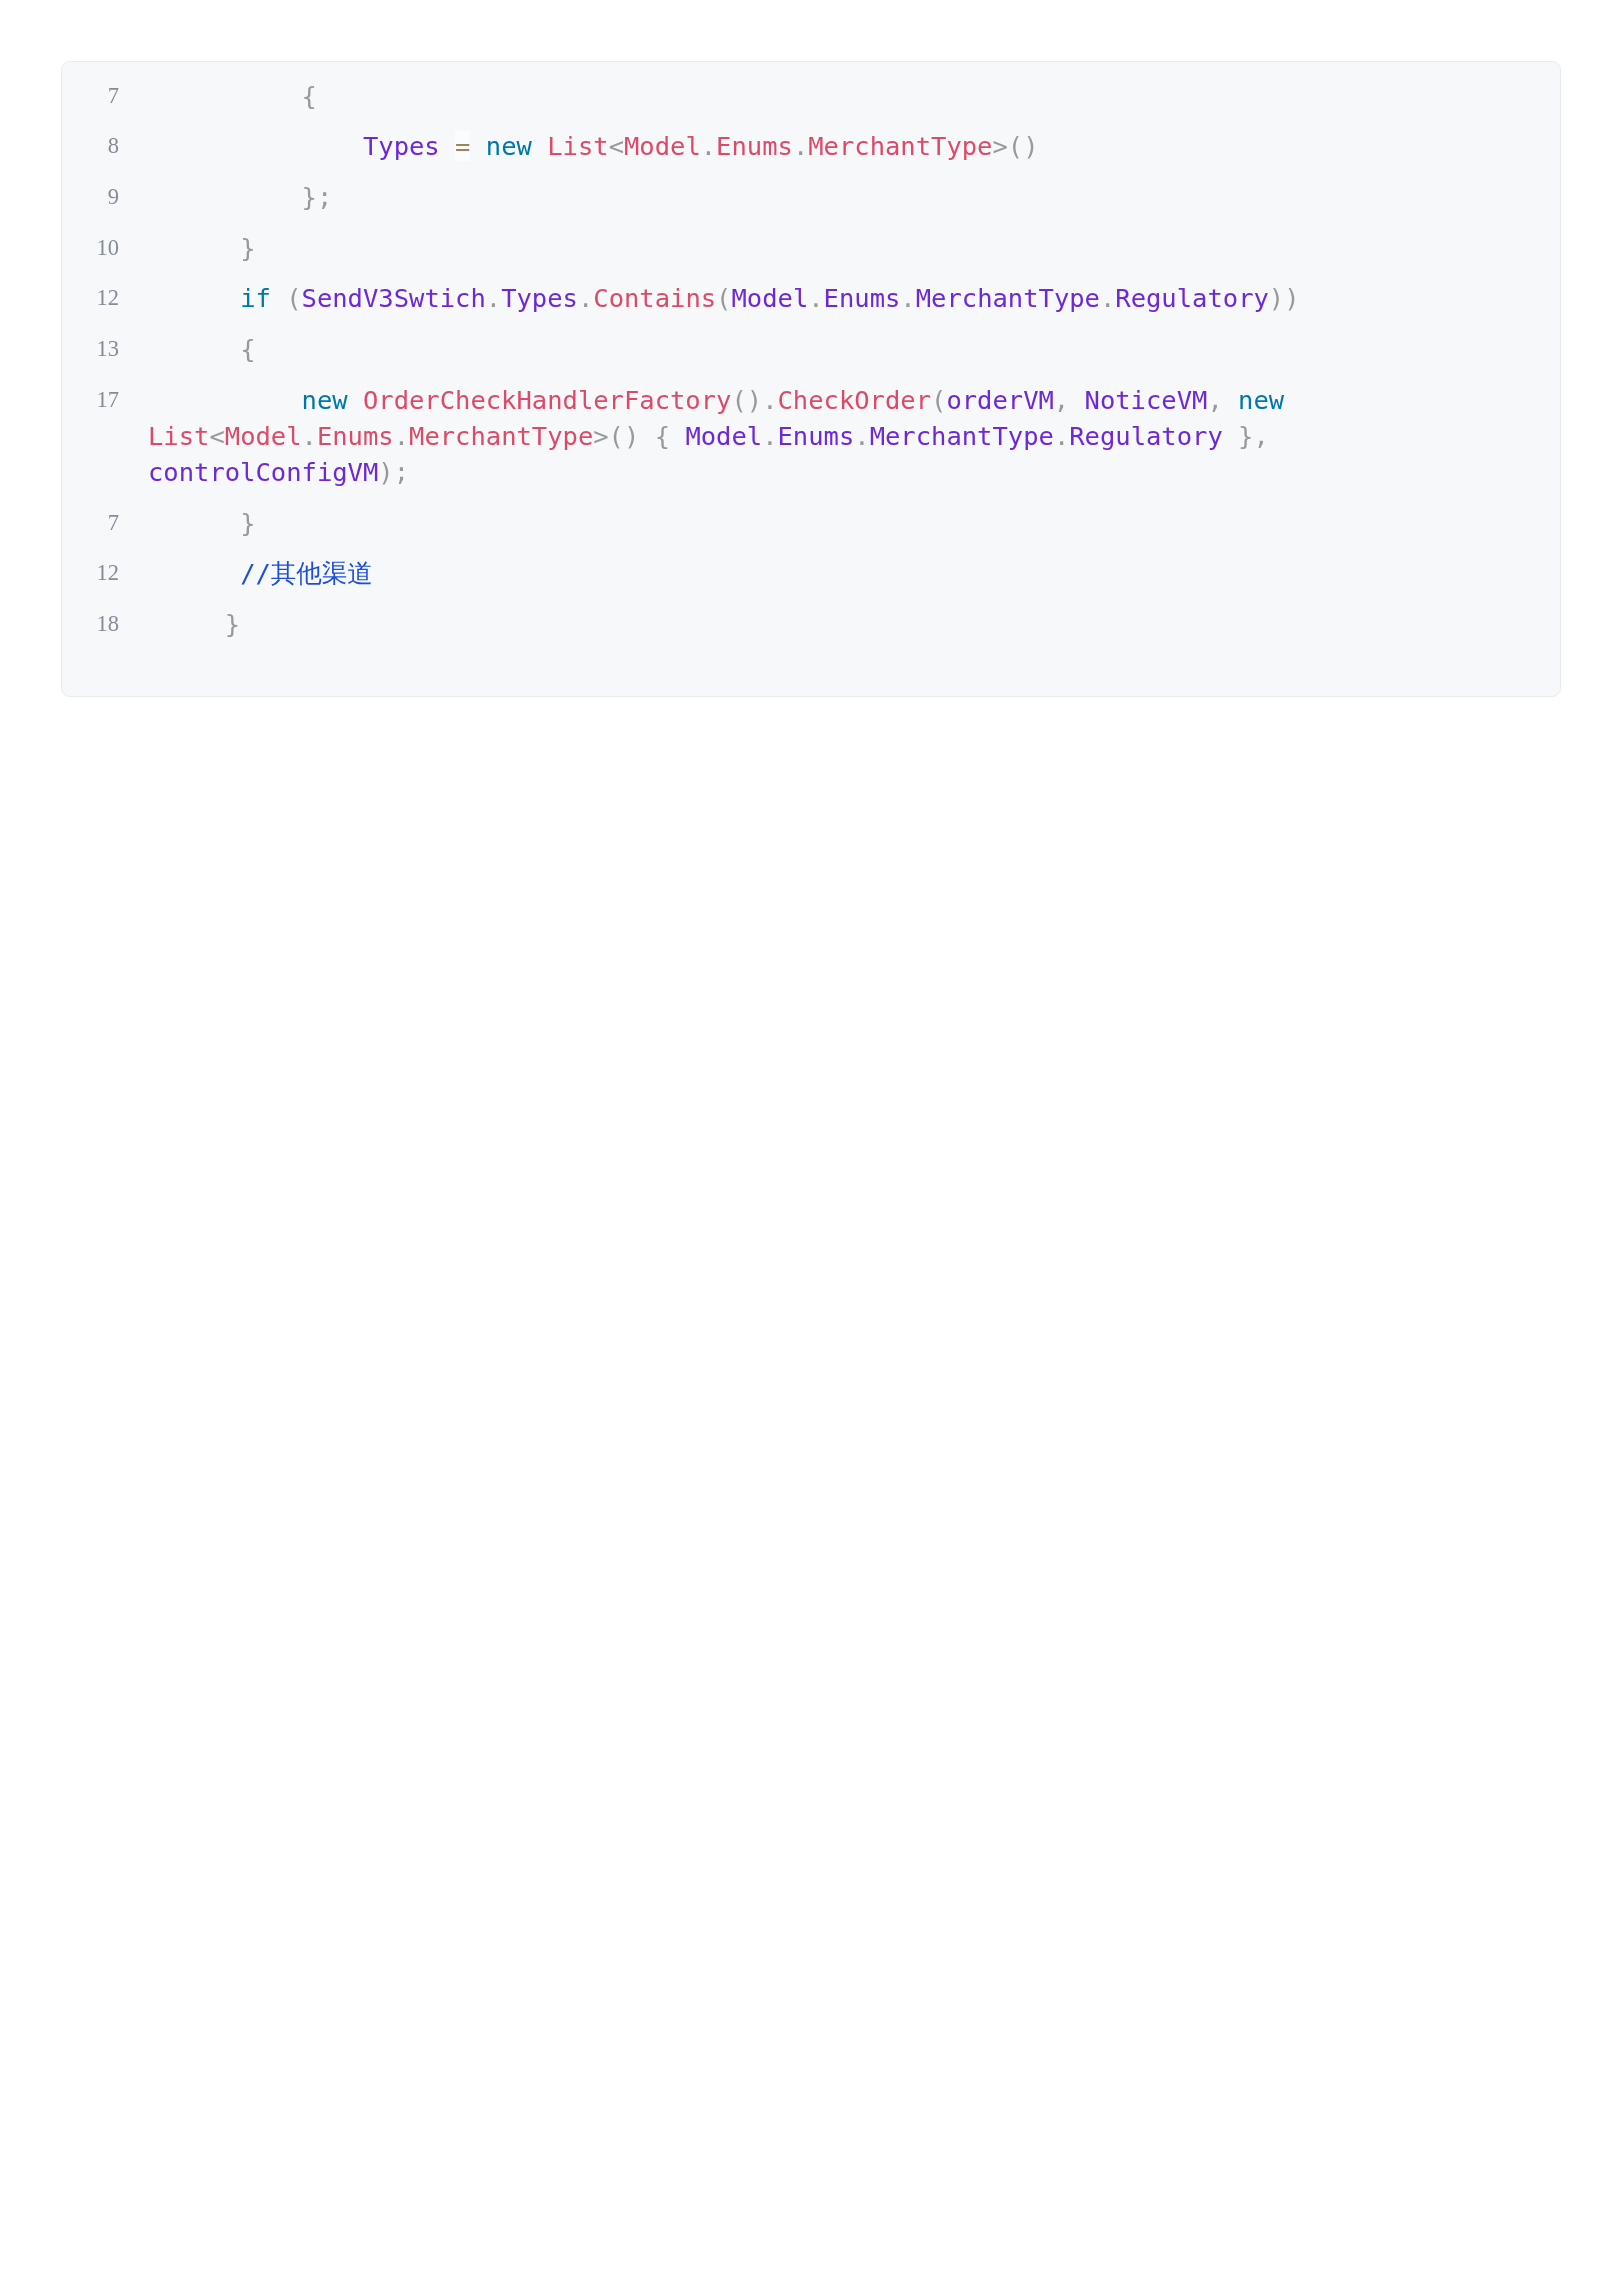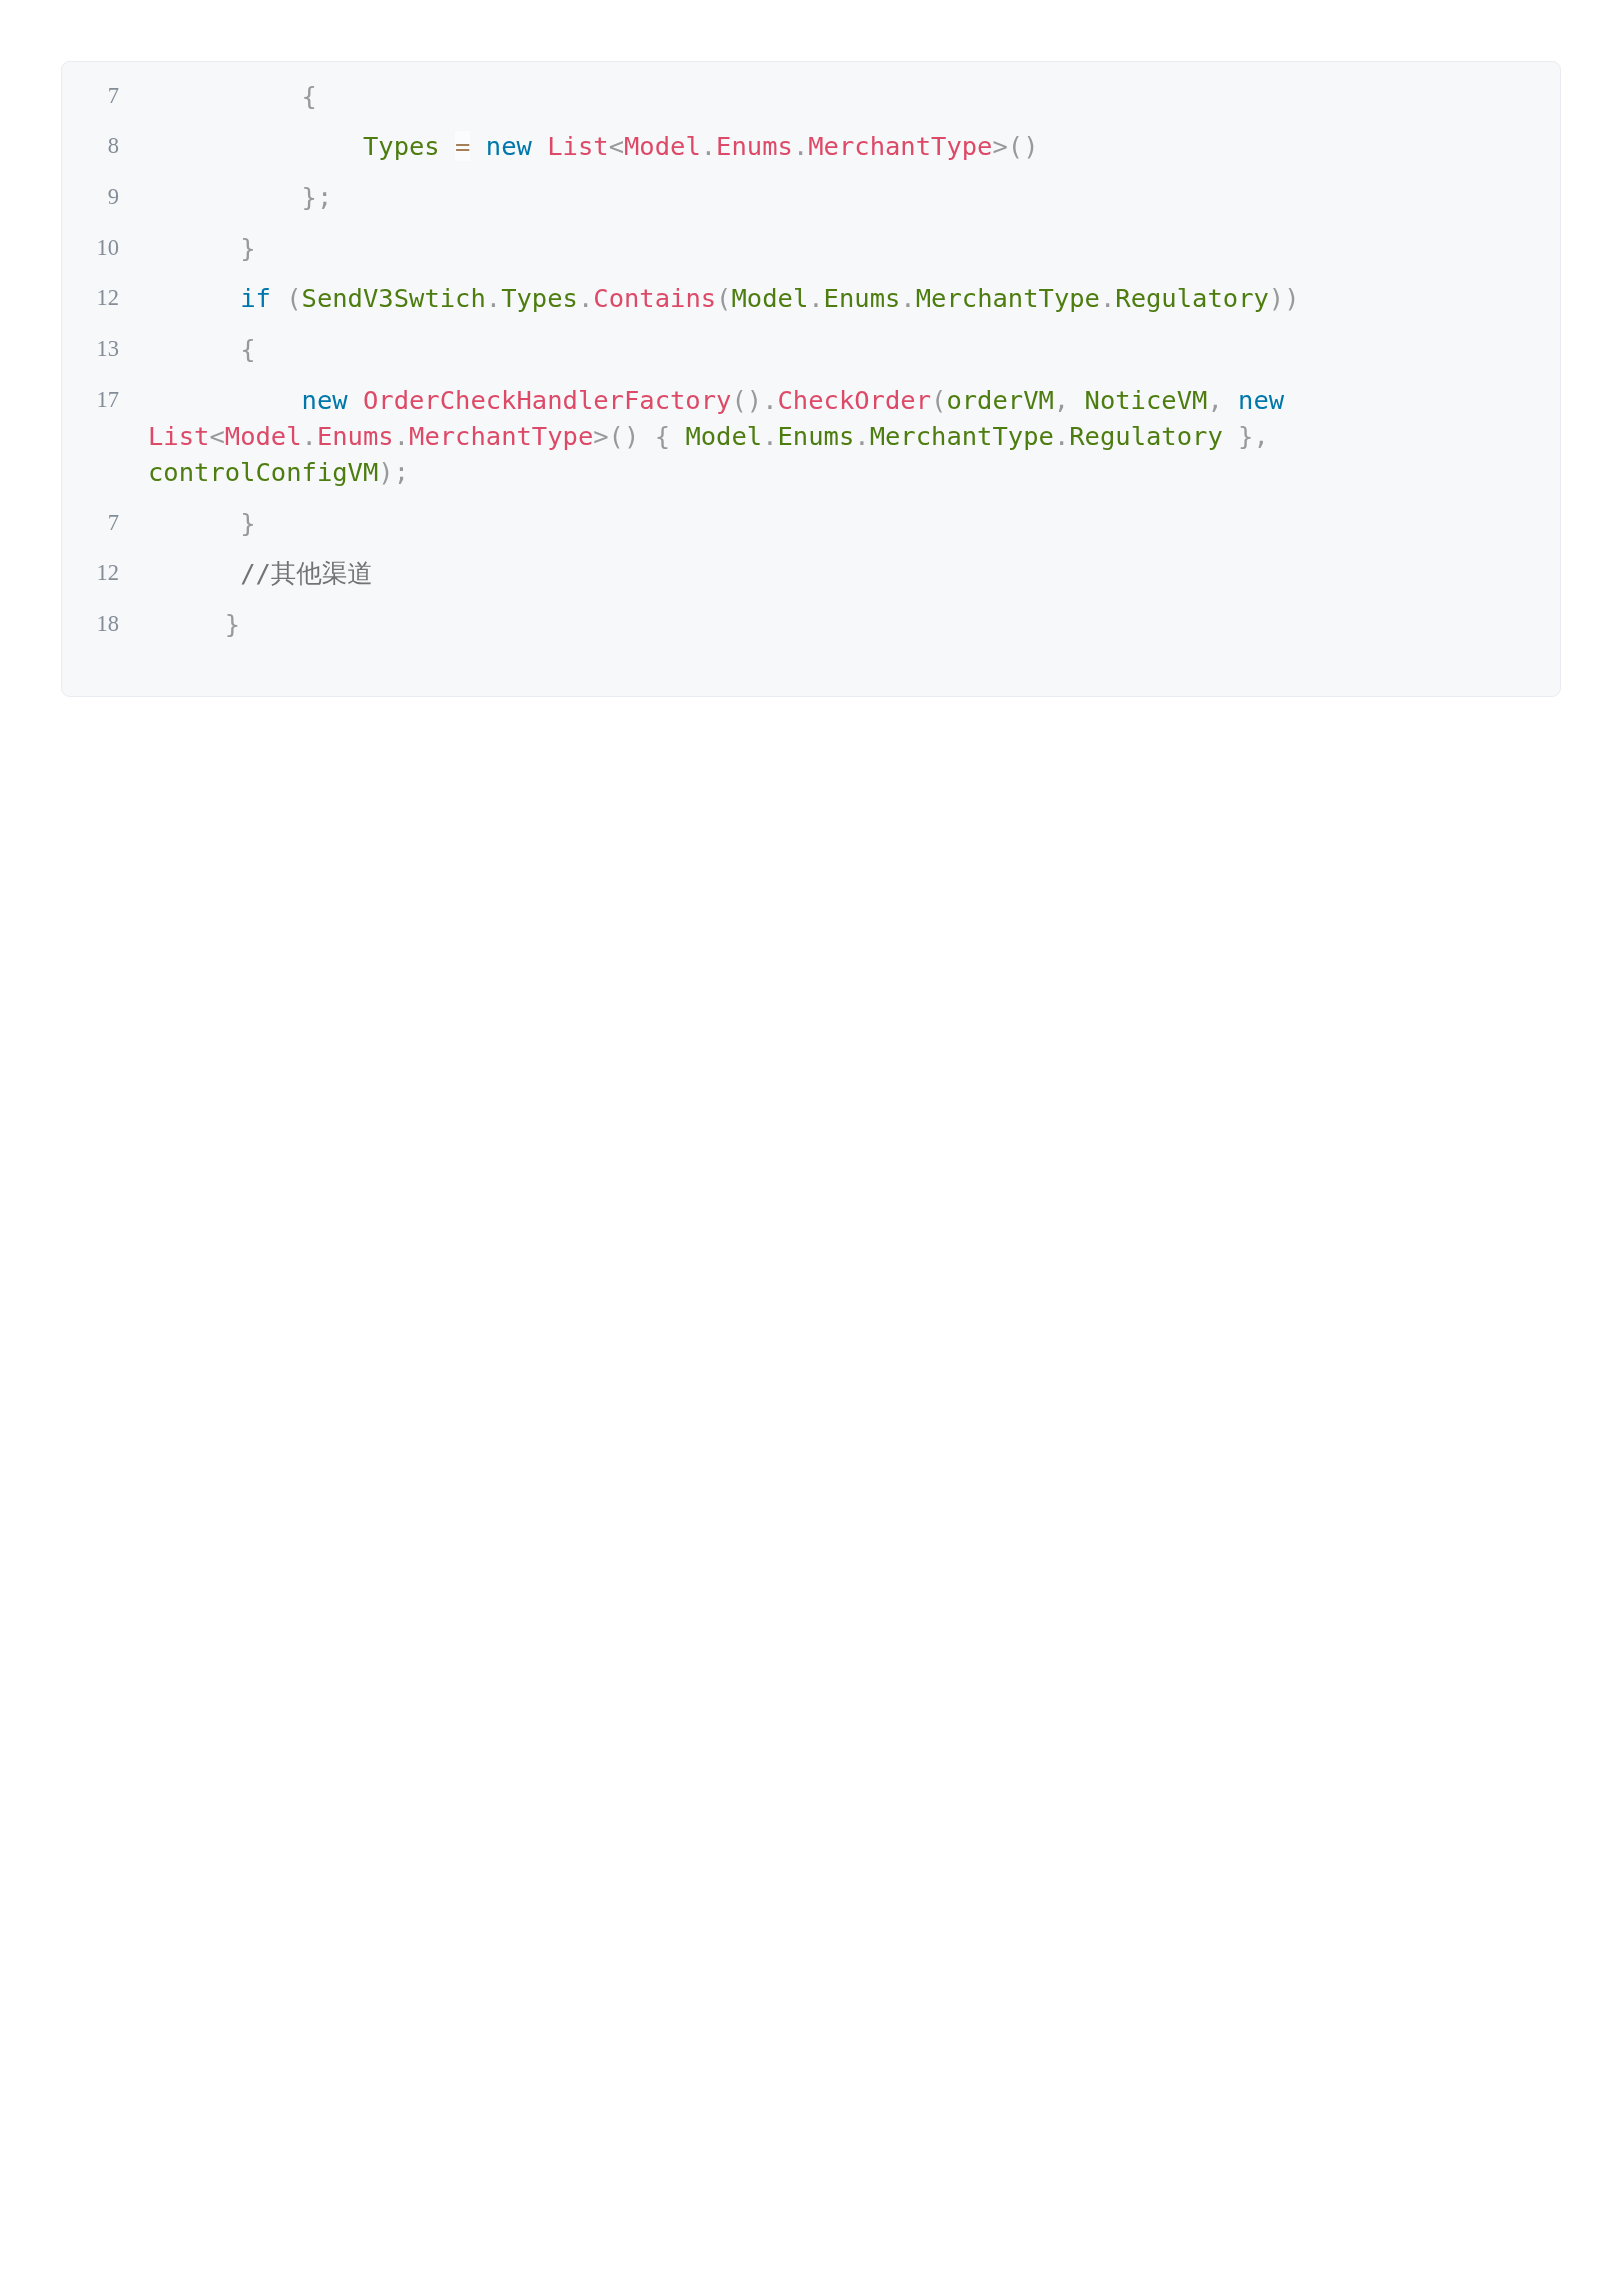--- a/index.html
+++ b/index.html
@@ -49,21 +49,21 @@
   }
   
   .tk-p{color:#3a424c;}
   .tk-u{color:#999999;}
   .tk-k{color:#0077aa;}
   .tk-f{color:#dd4a68;text-align:center;}
   .tk-d{color:#990055;}
   .tk-m{color:#708090;}
   .tk-o{color:#a67f59;background:rgba(255,255,255,0.55);}
 </style>
-<style>.tk-p{color:#4d7c0f;}.tk-u{color:#999999;}.tk-k{color:#0077aa;text-align:center;}.tk-f{color:#dd4a68;}.tk-d{color:#990055;}.tk-m{color:#737373;}.tk-o{color:#a67f59;}.ln{color:#848d97;}</style></head>
+<style>.tk-p{color:#6d28d9;}.tk-u{color:#999999;}.tk-k{color:#0077aa;text-align:center;}.tk-f{color:#dd4a68;}.tk-d{color:#990055;}.tk-m{color:#1d4ed8;}.tk-o{color:#a67f59;}.ln{color:#848d97;}</style></head>
 <body style="background: rgb(255, 255, 255);">
 
 <div class="code-block" style="background: rgb(246, 248, 250); border-color: rgb(232, 236, 240);">
   <div>
       <div class="line">
         <span class="ln">7</span>
         <code class="code"><span class="tk-u">          {</span></code>
       </div>
       <div class="line">
         <span class="ln">8</span>

